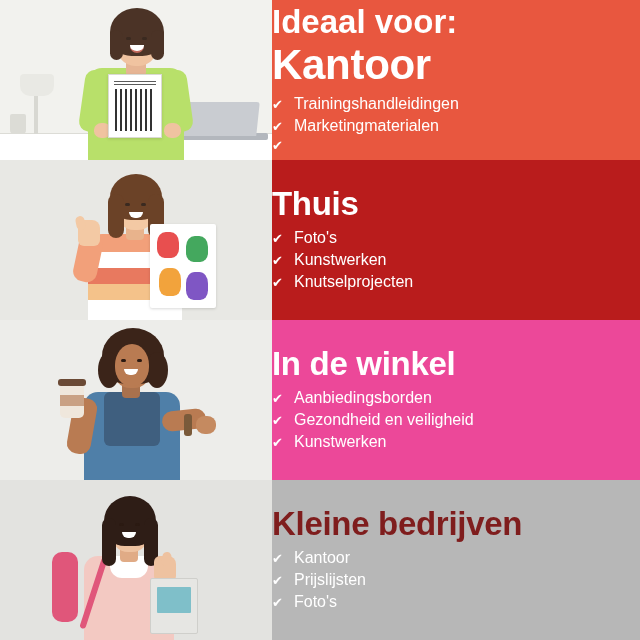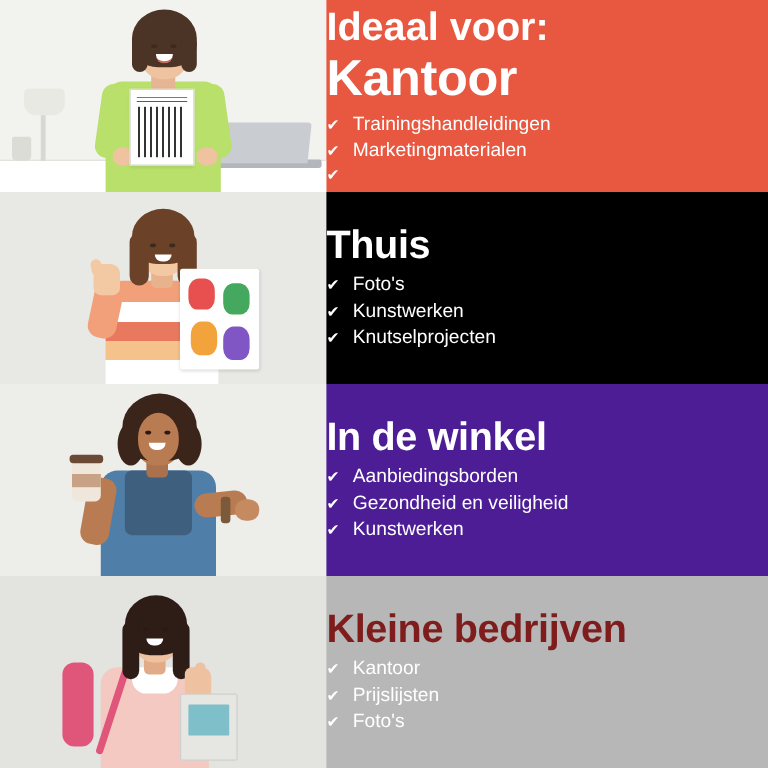--- a/index.html
+++ b/index.html
@@ -96,24 +96,24 @@
   }
   .torso { position: absolute; border-radius: 14px 14px 0 0; }
   .arm { position: absolute; border-radius: 10px; }
   .hand { position: absolute; border-radius: 45%; }
   .prop { position: absolute; }
 
   
   .band-0 { background: #e8573f; }
   .band-0 .photo { background: #f2f2ee; }
   
-  .band-1 { background: #000000; text-decoration: underline; }
+  .band-1 { background: #b91c1c; text-decoration: underline; }
   .band-1 .photo { background: #e8e8e4; }
   
-  .band-2 { background: #4c1d95; }
+  .band-2 { background: #ec4899; }
   .band-2 .photo { background: #ededea; }
   
   .band-3 { background: #b7b7b7; }
   .band-3 .photo { background: #e3e3e0; }
   .band-3 .band-heading { color: #7f1d1d; }
 
   .desk {
     position: absolute;
     left: 0; bottom: 0;
     width: 272px; height: 26px;

